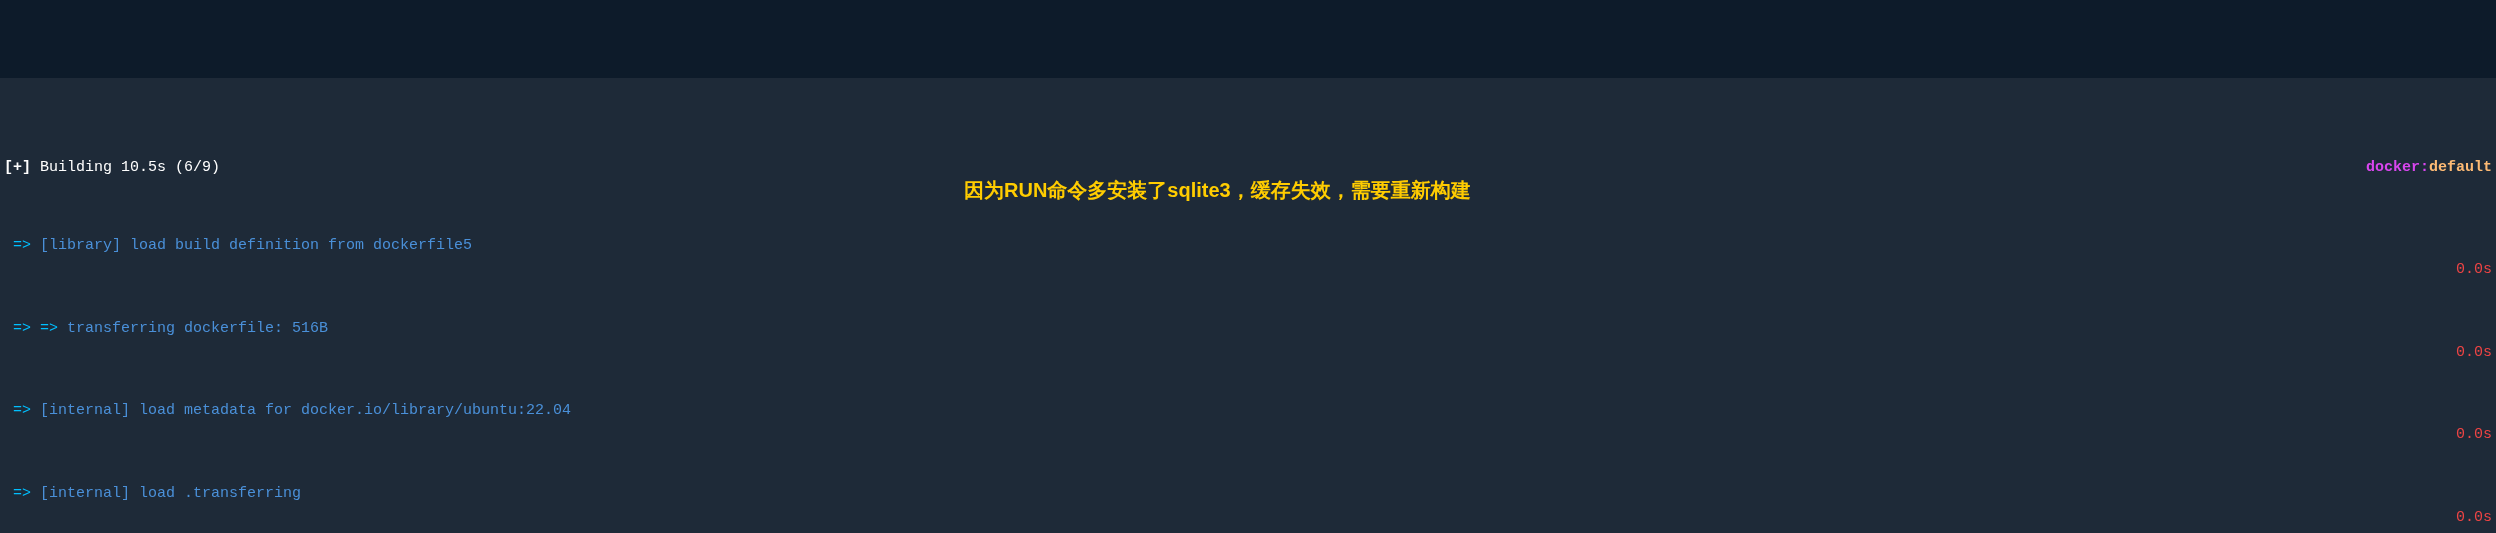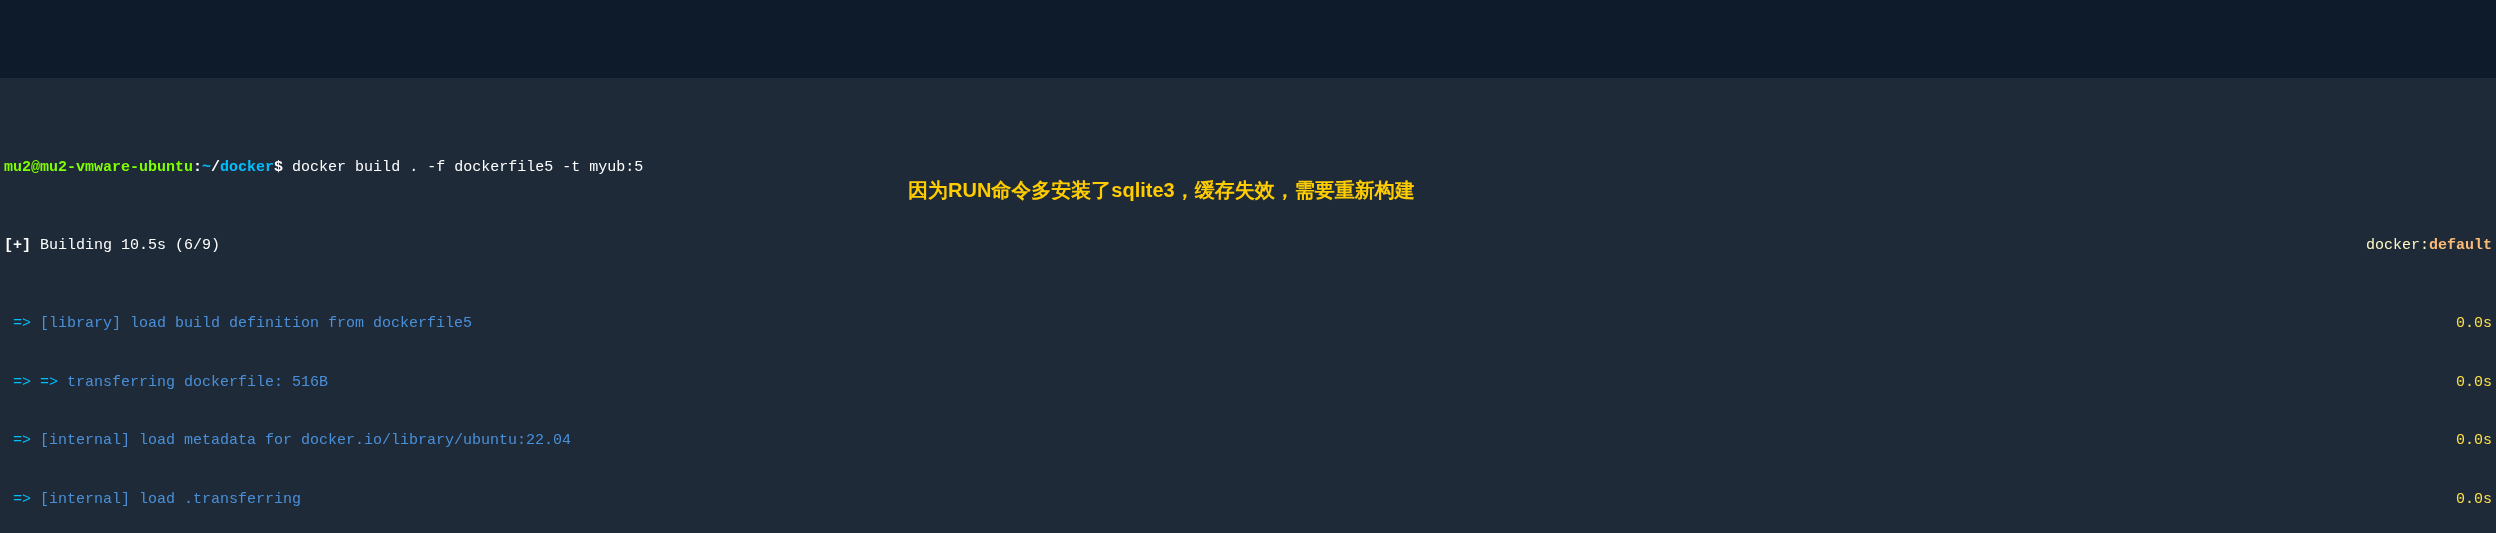--- a/index.html
+++ b/index.html
@@ -25,44 +25,40 @@
   .prompt-user { color: #7fff00; font-weight: bold; }
   .prompt-path { color: #00bfff; font-weight: bold; }
   .prompt-white { color: #ffffff; font-weight: bold; }
   .cmd { color: #ffffff; }
 
   .plus { color: #ffffff; font-weight: bold; }
   .building { color: #ffffff; font-weight: normal; }
 
   .arrow { color: #00bfff; }
   .step-text { color: #4a90d9; }
-  .ctx-label { color: #fef9c3; font-weight: normal; }
+  .ctx-label { color: #d946ef; font-weight: bold; }
   .ctx-val { color: #fdba74; font-weight: bold; }
-  .time { color: #fde047; }
+  .time { color: #ef4444; margin-top: 24px; }
 
   .annotation {
     position: absolute;
     color: #ffcc00;
     font-family: "Microsoft YaHei", "SimHei", sans-serif;
     font-size: 20px;
     font-weight: bold;
     white-space: nowrap;
   }
 </style>
 </head>
 <body>
 
 
 
 <div class="terminal">
 
-  <div class="line">
-    <span class="left">
-<span class="prompt-user">mu2@mu2-vmware-ubuntu</span><span class="prompt-white">:</span><span class="prompt-path">~</span><span class="prompt-white">/</span><span class="prompt-path">docker</span><span class="prompt-white">$ </span><span class="cmd">docker build . -f dockerfile5 -t myub:5</span></span>
-  </div>
 
   <div class="line">
     <span class="left"><span class="plus">[+]</span><span class="building"> Building 10.5s (6/9)</span></span>
     <span class="right"><span class="ctx-label">docker:</span><span class="ctx-val">default</span></span>
   </div>
 
   <div class="line"><span class="left"><span class="arrow"> =&gt; </span><span class="step-text">[library] load build definition from dockerfile5</span></span><span class="right time">0.0s</span></div>
   <div class="line"><span class="left"><span class="arrow"> =&gt; =&gt; </span><span class="step-text">transferring dockerfile: 516B</span></span><span class="right time">0.0s</span></div>
   <div class="line"><span class="left"><span class="arrow"> =&gt; </span><span class="step-text">[internal] load metadata for docker.io/library/ubuntu:22.04</span></span><span class="right time">0.0s</span></div>
   <div class="line"><span class="left"><span class="arrow"> =&gt; </span><span class="step-text">[internal] load .transferring</span></span><span class="right time">0.0s</span></div>
@@ -70,16 +66,16 @@
   
   
   
 
   
 
   
 
 </div>
 
-<div class="annotation" style="left:908px; top:177px;">因为RUN命令多安装了sqlite3，缓存失效，需要重新构建</div>
+<div class="annotation" style="left:964px; top:177px;">因为RUN命令多安装了sqlite3，缓存失效，需要重新构建</div>
 
 
 
 
 </body></html>

